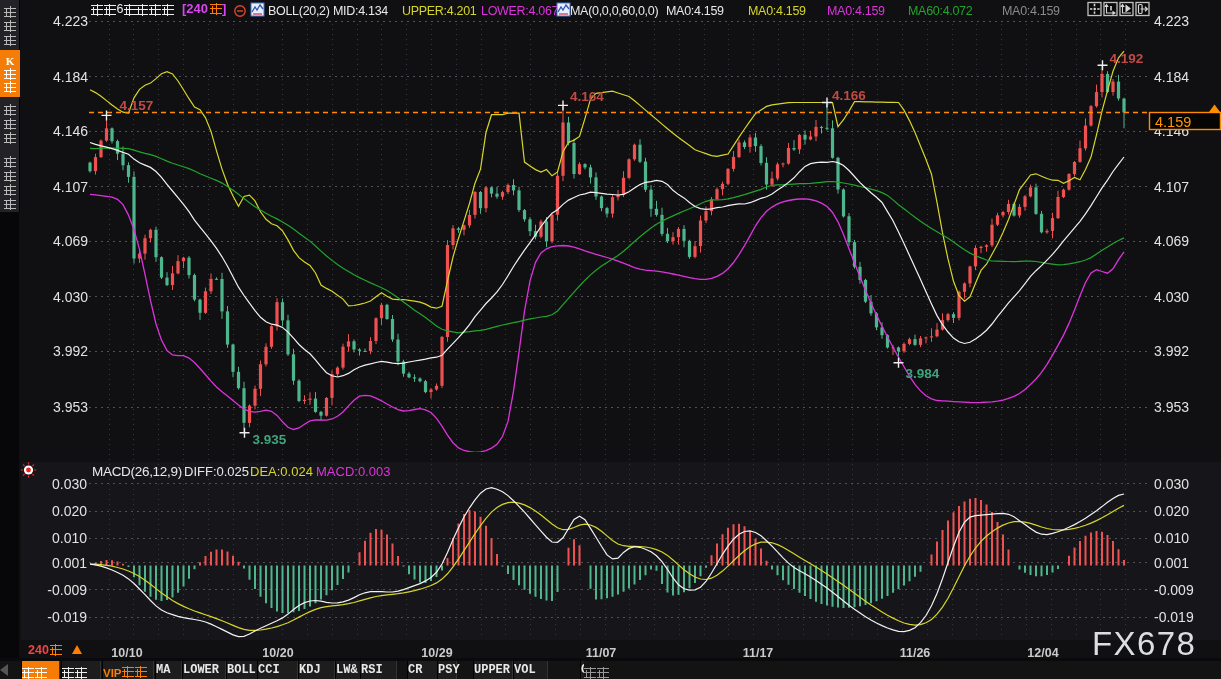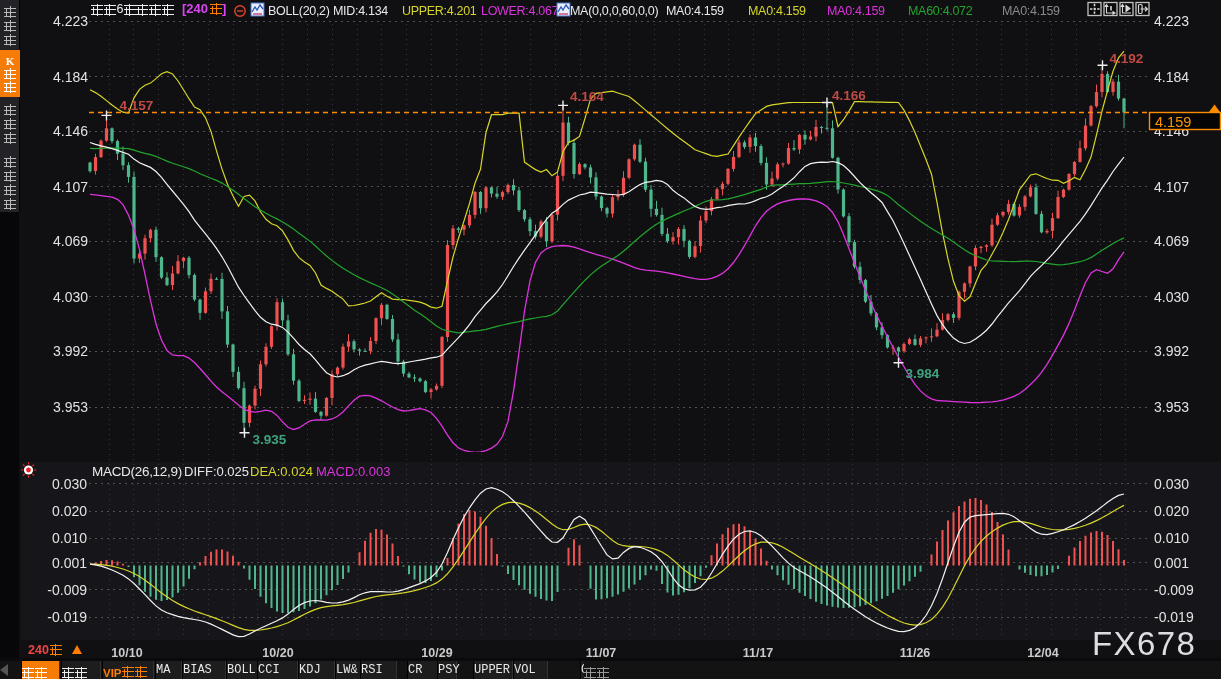--- a/index.html
+++ b/index.html
@@ -22,21 +22,21 @@
 #ktab .z{display:block;margin:1px auto}
 .zkw{background-image:linear-gradient(#fff,#fff),linear-gradient(#fff,#fff),linear-gradient(#fff,#fff),linear-gradient(#fff,#fff),linear-gradient(#fff,#fff)}
 #title{position:absolute;left:91px;top:3px;height:13px;line-height:12px;font-size:12px}
 #title .z{vertical-align:top;margin-top:0.5px}
 #title .z{margin-right:0.8px}
 #t240{position:absolute;left:182px;top:1px;color:#d946ef;font-size:13px;font-weight:bold}
 #tbar{position:absolute;left:0px;top:661px;width:1221px;height:18px;background:#131313}
 .btn{position:absolute;top:0;height:18px;background:#1d1d1d;border-left:1px solid #000;border-right:1px solid #333;text-align:left;padding-top:2px}
 #b240{position:absolute;left:28px;top:643px;color:#ef4444;font-size:12.5px;font-weight:bold}
 #b240 .z{margin-left:1px}
-.mono{font-family:"Liberation Mono",monospace;font-size:12px;font-weight:normal;color:#e8e8e8}
+.mono{font-family:"Liberation Mono",monospace;font-size:12px;font-weight:bold;color:#e8e8e8}
 .tri{display:inline-block;width:0;height:0;border-left:5.5px solid transparent;border-right:5.5px solid transparent;border-bottom:9px solid #ff7d00;margin-left:9px}
 </style></head><body>
 <div id="app">
 <div id="macdbg"></div>
 <div id="axisbg"></div>
 <svg width="1221" height="679" viewBox="0 0 1221 679" font-family="&quot;Liberation Sans&quot;,sans-serif" style="position:absolute;left:0;top:0">
       <defs>
         <clipPath id="cm">
           <rect x="88" y="0" width="1060" height="452"></rect>
         </clipPath>
@@ -380,21 +380,21 @@
 <div id="title"><i class="z zw"></i><i class="z zw"></i><span style="color:#ededed;font-size:12.5px;vertical-align:top;line-height:13px">6</span><i class="z zw"></i><i class="z zw"></i><i class="z zw"></i><i class="z zw"></i></div>
 <div id="t240">[240<i class="z zo" style="margin:0 0 2px 2px"></i>]</div>
 <div id="b240">240<i class="z zo" style="margin-bottom:2px"></i><span class="tri"></span></div>
 <div style="position:absolute;left:0;top:658px;width:1221px;height:3px;background:#0a0a0c"></div>
 <div id="tbar">
  <div style="position:absolute;left:0;top:3px;width:0;height:0;border-top:6px solid transparent;border-bottom:6px solid transparent;border-right:8px solid #555"></div>
  <div class="btn" style="left:21px;width:39px;background:#f57d07"><i class="z zkw"></i><i class="z zkw"></i></div>
  <div class="btn" style="left:61px;width:40px"><i class="z zw"></i><i class="z zw"></i></div>
  <div class="btn" style="left:102px;width:52px"><span style="color:#ff7d00;font-size:11.5px;font-weight:bold;font-family:'Liberation Sans'">VIP</span><i class="z zo" style="margin-bottom:2px"></i><i class="z zo" style="margin-bottom:2px"></i></div>
  <div class="btn mono" style="left:155px;width:27px">MA</div>
-      <div class="btn mono" style="left:182px;width:44px">BIAS</div>
+      <div class="btn mono" style="left:182px;width:44px">LOWER</div>
       <div class="btn mono" style="left:226px;width:39px">BOLL</div>
       <div class="btn mono" style="left:257px;width:41px">CCI</div>
       <div class="btn mono" style="left:298px;width:37px">KDJ</div>
       <div class="btn mono" style="left:335px;width:35px">LW&amp;</div>
       <div class="btn mono" style="left:360px;width:37px">RSI</div>
       <div class="btn mono" style="left:407px;width:42px">CR</div>
       <div class="btn mono" style="left:437px;width:20px">PSY</div>
       <div class="btn mono" style="left:473px;width:40px">UPPER</div>
       <div class="btn mono" style="left:513px;width:35px">VOL</div>
       <div class="btn mono" style="left:580px;width:16px">OBV</div>

